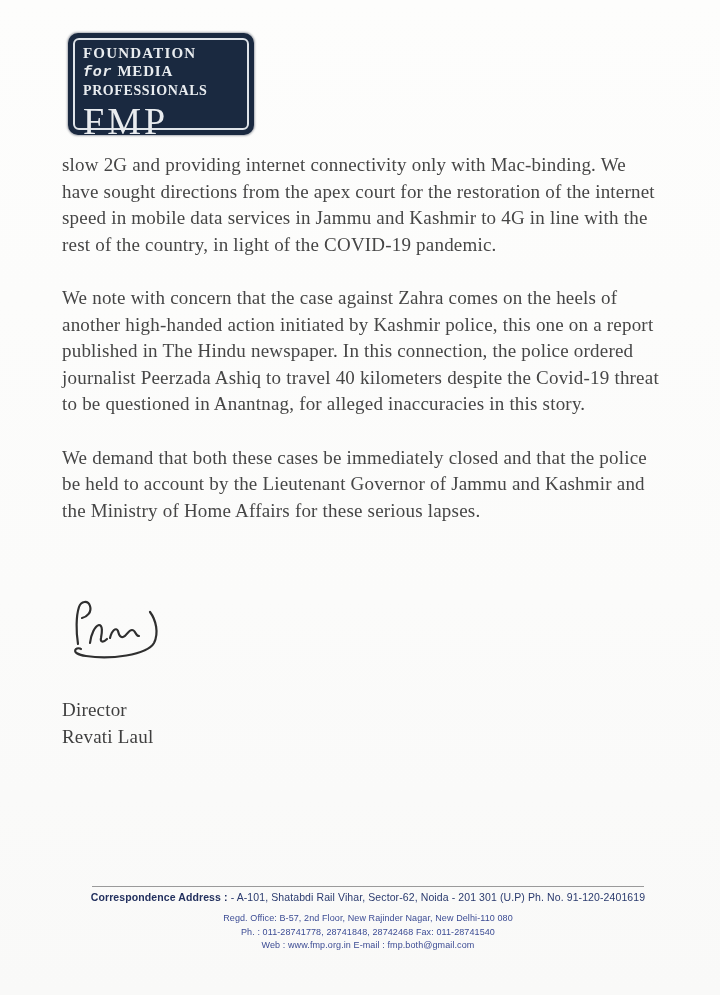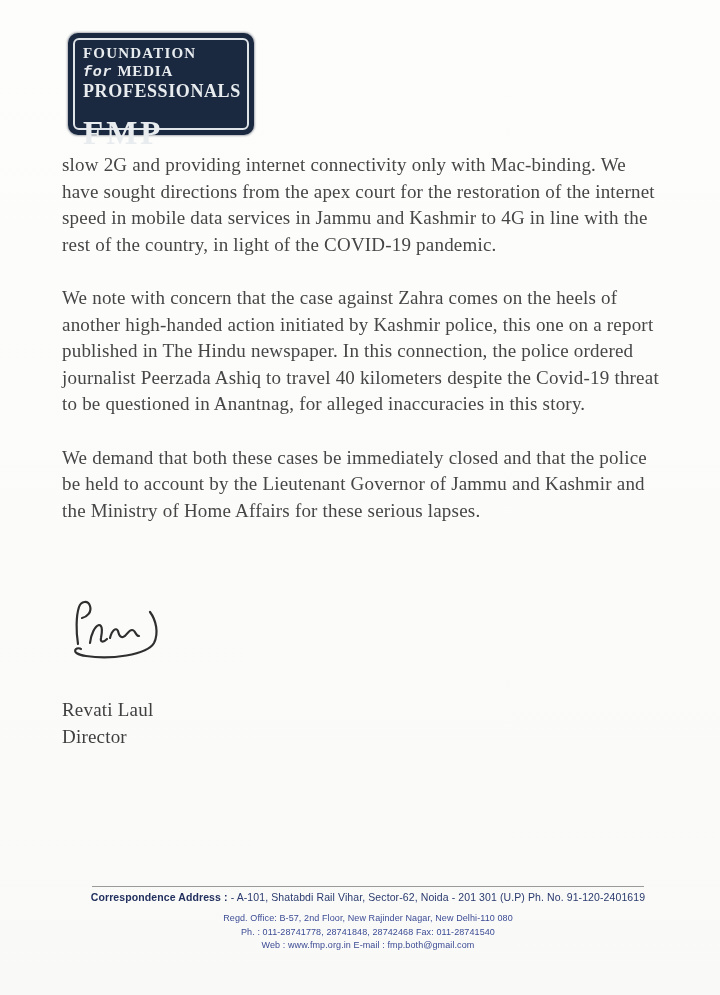--- a/index.html
+++ b/index.html
@@ -30,22 +30,22 @@
     left: 5px; top: 5px; right: 5px; bottom: 5px;
     border: 2px solid #dfe4e9;
     border-radius: 6px;
     padding: 4px 7px 2px 8px;
     color: #e9ecef;
     box-sizing: border-box;
   }
   .logo-line1 { font-size: 15px; font-weight: bold; letter-spacing: 1.2px; line-height: 18px; }
   .logo-line2 { font-size: 15px; font-weight: bold; letter-spacing: 0.8px; line-height: 18px; }
   .logo-line2 .it { font-style: italic; font-weight: bold; margin-right: 5px; font-family: Liberation Mono, monospace; }
-  .logo-line3 { font-size: 18px; font-weight: bold; letter-spacing: 0.6px; line-height: 18px; }
-  .logo-acronym { font-size: 33px; font-weight: bold; letter-spacing: 3px; line-height: 34px; margin-top: 16px; }
+  .logo-line3 { font-size: 14px; font-weight: bold; letter-spacing: 0.6px; line-height: 18px; }
+  .logo-acronym { font-size: 38px; font-weight: normal; letter-spacing: 3px; line-height: 34px; margin-top: 4px; }
 
   
   .letter-body {
     position: absolute;
     left: 62px; top: 152px;
     width: 600px;
     color: #464646;
     font-size: 19px;
     line-height: 26.5px;
     letter-spacing: 0.2px;
@@ -117,22 +117,22 @@
   </div>
 
   <svg class="signature-scribble" viewBox="0 0 120 70" aria-hidden="true">
     <path d="M16 48 C14 36 14 20 17 11 C19 5 26 4 28 10 C30 16 25 21 20 22
              M28 47 C29 38 33 30 37 29 C41 29 40 37 39 42 C38 46 41 47 45 43
              M48 42 C50 34 54 31 56 35 C57 38 57 42 61 41 C65 40 66 34 70 34 C74 34 73 40 77 40
              M88 16 C94 24 97 37 92 47 C85 59 48 64 24 60 C16 59 11 56 14 53 C15 52 18 52 19 53" stroke="#2f2f2f" stroke-width="2.2" fill="none" stroke-linecap="round" stroke-linejoin="round"></path>
   </svg>
 
   <div class="signature-block">
+    <div>Director</div>
     <div>Revati Laul</div>
-    <div>Director</div>
   </div>
 
   <div class="footer">
     <div class="footer-rule"></div>
     <div class="footer-line1">
       <span class="lbl">Correspondence Address :</span>
       <span>- A-101, Shatabdi Rail Vihar, Sector-62, Noida - 201 301 (U.P) Ph. No. 91-120-2401619</span>
     </div>
     <div class="footer-small">Regd. Office: B-57, 2nd Floor, New Rajinder Nagar, New Delhi-110 080</div>
     <div class="footer-small">Ph. : 011-28741778, 28741848, 28742468  Fax: 011-28741540</div>

